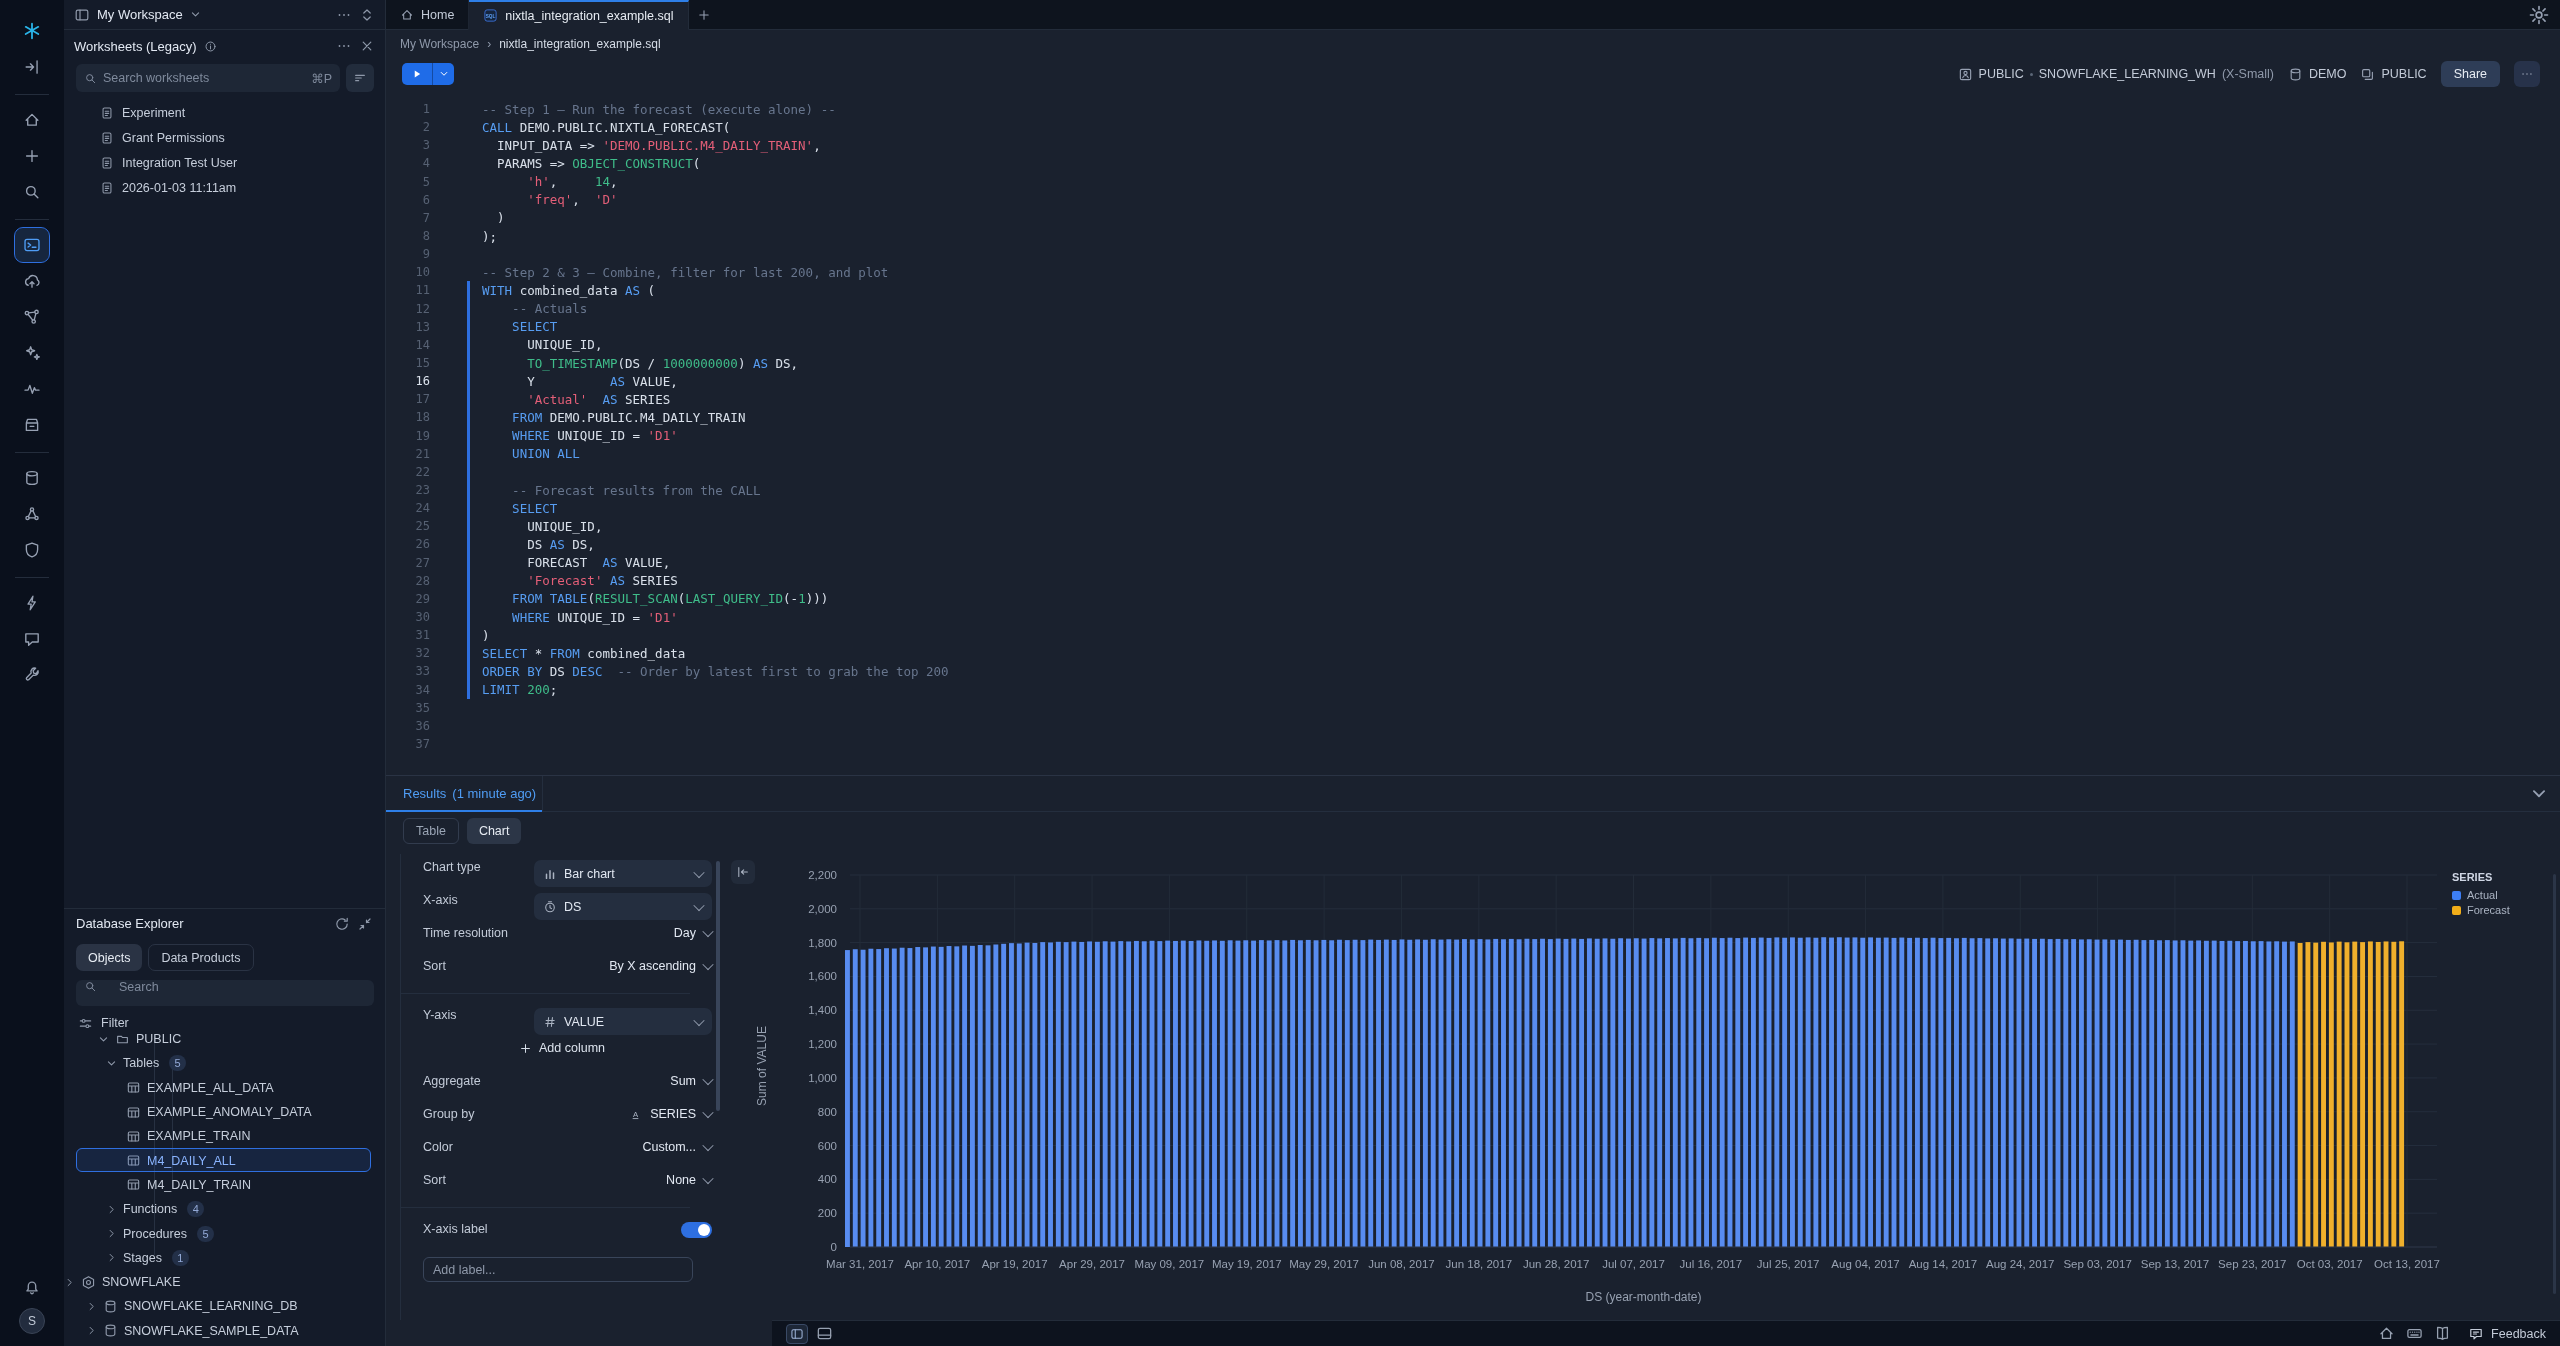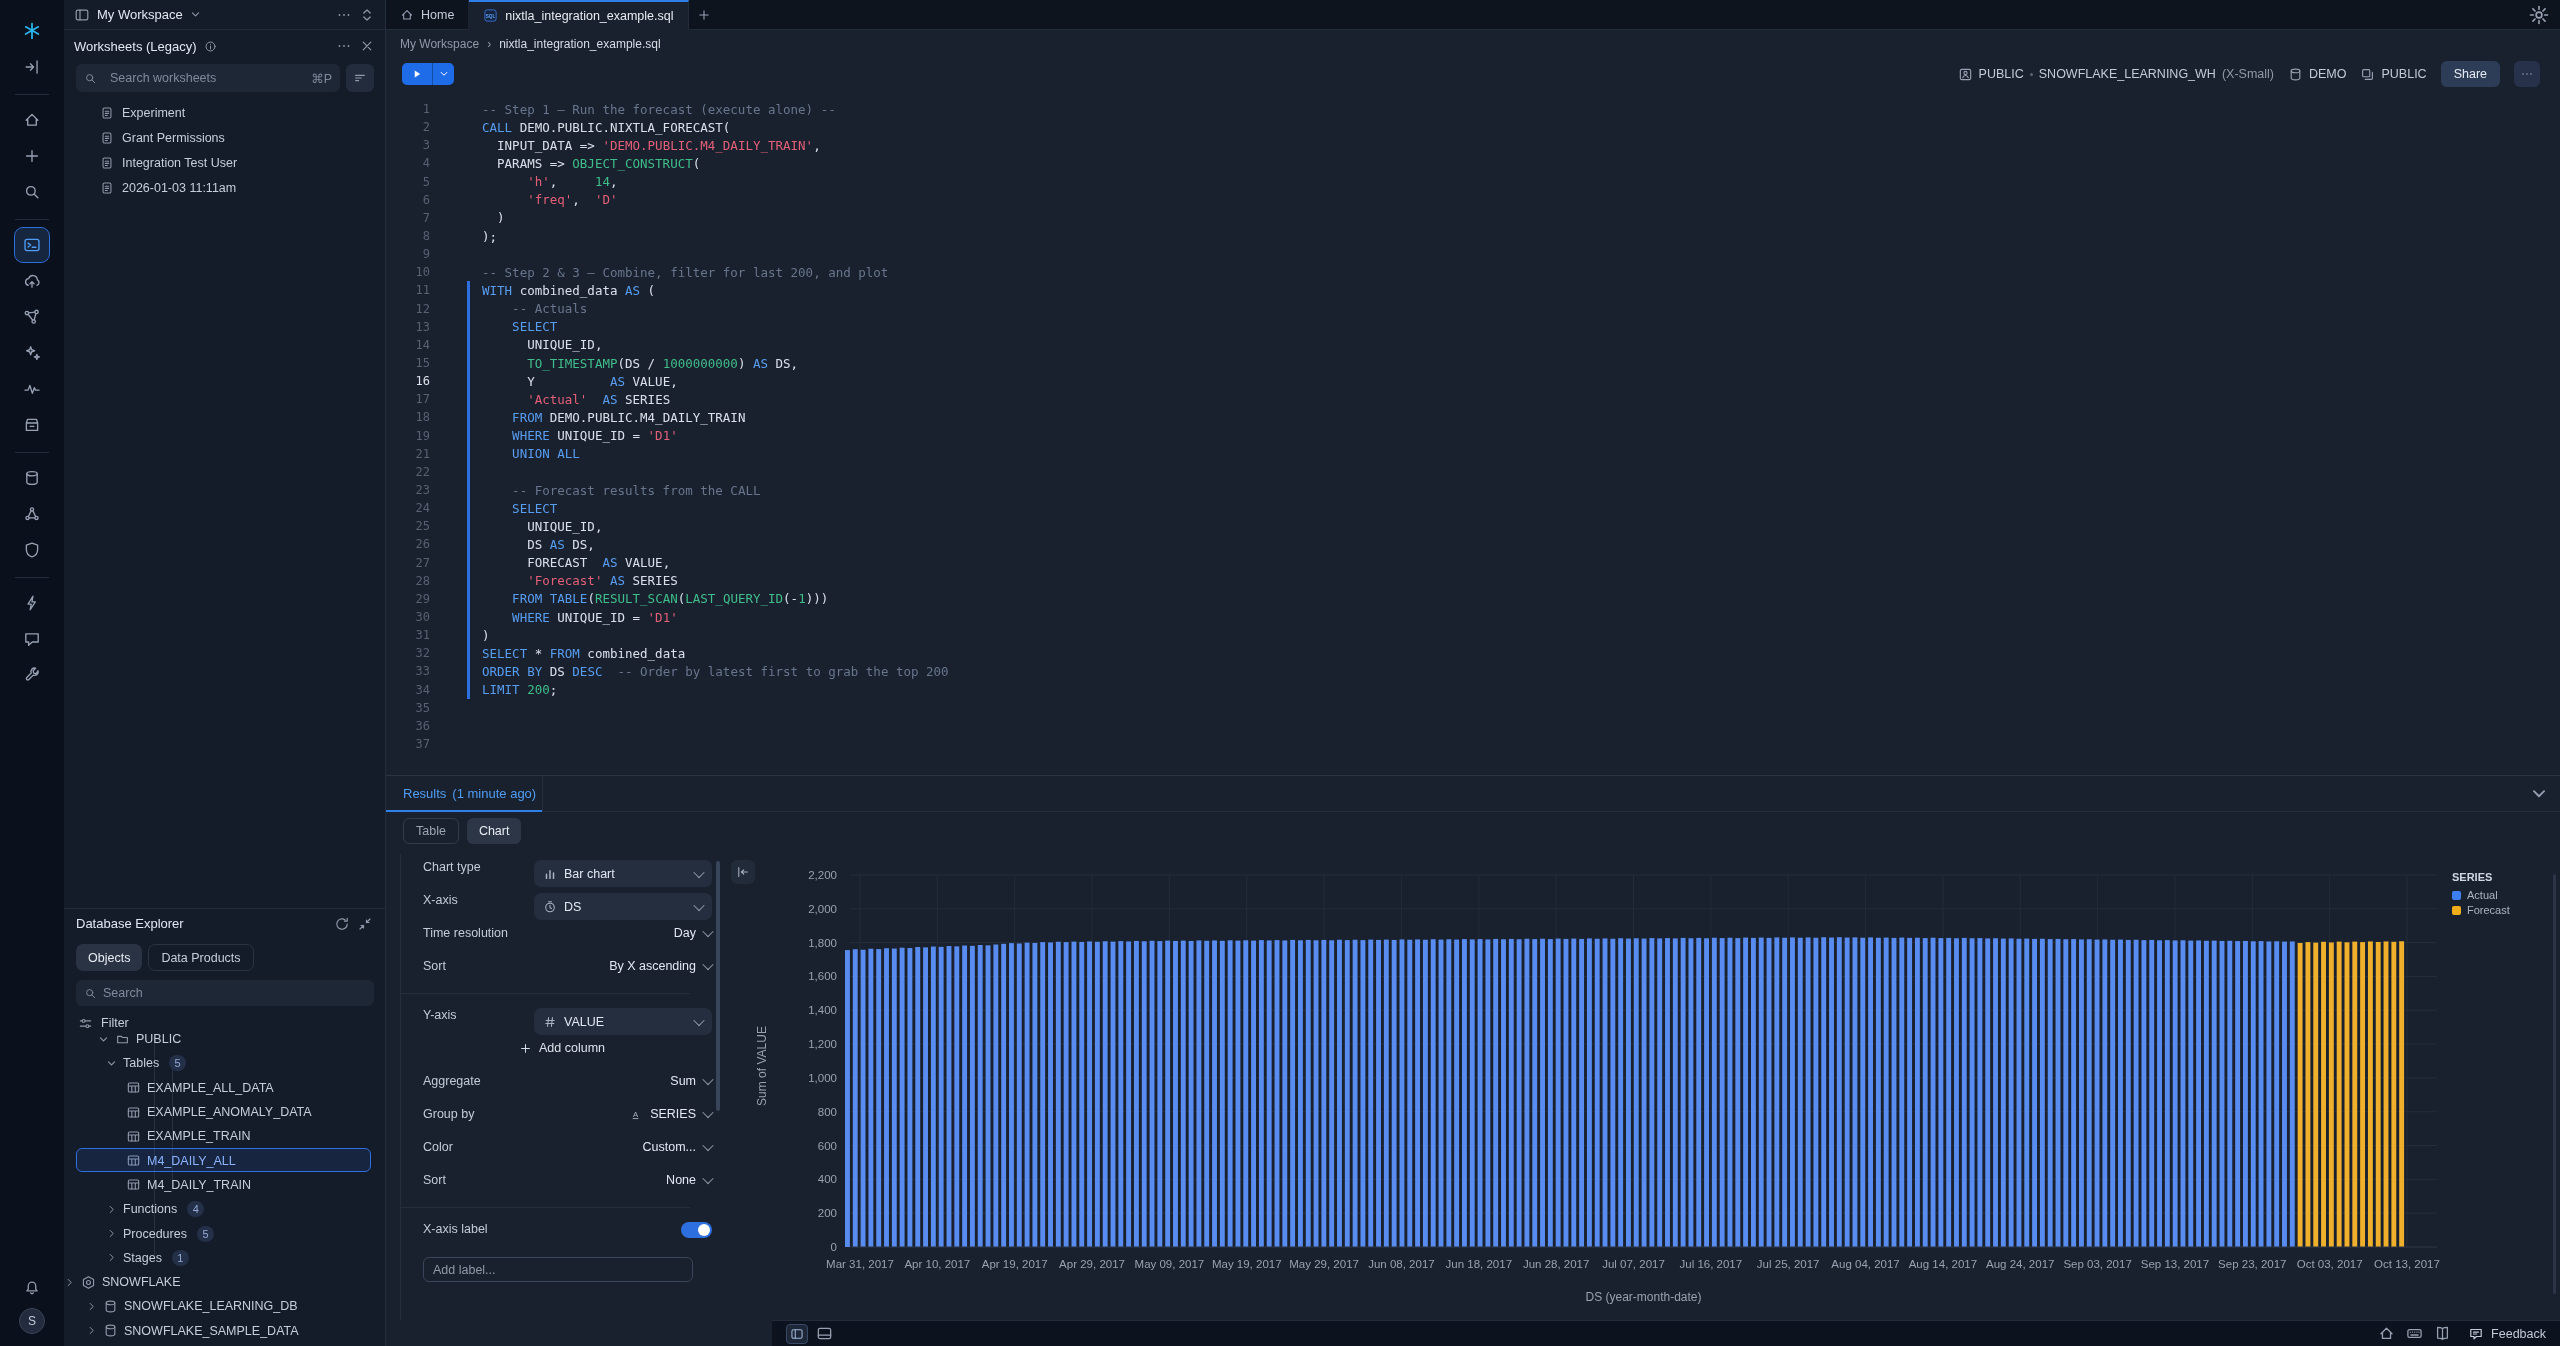--- a/index.html
+++ b/index.html
@@ -23,36 +23,36 @@
 
   
   .sidebar{position:absolute;left:64px;top:0;width:322px;height:100%;background:#141b29;border-right:1px solid #232c3a}
   .ws-header{position:absolute;left:0;top:0;width:100%;height:30px;display:flex;align-items:center;padding:0 10px;border-bottom:1px solid #232c3a;gap:7px}
   .ws-header .t{font-size:13px;color:#e2e8f2}
   .hdr-sp{flex:1}
   .mini{width:16px;height:16px;color:#8f99aa}
   .sec-header{position:absolute;left:0;top:32px;width:100%;height:28px;display:flex;align-items:center;padding:0 10px;gap:7px}
   .sec-header .t{font-size:13px;color:#e2e8f2}
   .search-row{position:absolute;left:12px;top:64px;width:298px;height:28px;display:flex;gap:6px}
-  .search-box{flex:1;height:28px;background:#1e2736;border-radius:6px;display:flex;align-items:center;padding:0 8px;gap:13px;color:#7f8a9c;font-size:12.5px}
+  .search-box{flex:1;height:28px;background:#1e2736;border-radius:6px;display:flex;align-items:center;padding:0 8px;gap:6px;color:#7f8a9c;font-size:12.5px}
   .search-box .ph{flex:1}
   .sq-btn{width:28px;height:28px;background:#222c3c;border-radius:6px;display:flex;align-items:center;justify-content:center;color:#8f99aa}
   .ws-list{position:absolute;left:0;top:100px;width:100%}
   .ws-item{height:25px;display:flex;align-items:center;padding-left:36px;gap:8px;color:#c6cedb;font-size:12.5px}
   .ws-item .icon{width:14px;height:14px;color:#8f99aa}
 
   .dbx-header{position:absolute;left:0;top:908px;width:100%;height:30px;display:flex;align-items:center;
               padding:0 12px;gap:7px;border-top:1px solid #232c3a}
   .dbx-header .t{font-size:13px;color:#e2e8f2}
   .dbx-tabs{position:absolute;left:12px;top:944px;display:flex;gap:6px}
   .pill{height:27px;padding:0 12px;border-radius:7px;display:flex;align-items:center;font-size:12.5px;color:#c6cedb}
   .pill.on{background:#2a3344;color:#e7ecf3}
   .pill.off{border:1px solid #2a3344}
   .dbx-search{position:absolute;left:12px;top:980px;width:298px;height:26px;background:#1e2736;border-radius:6px;
-              display:flex;align-items:center;padding:0 8px;gap:6px;color:#7f8a9c;font-size:12.5px}
+              display:flex;padding:0 8px;gap:22px;color:#7f8a9c;font-size:12.5px}
   .filter-row{position:absolute;left:14px;top:1012px;height:22px;display:flex;align-items:center;gap:8px;color:#c6cedb;font-size:12.5px}
   .filter-row .icon{width:15px;height:15px;color:#8f99aa}
   .tree{position:absolute;left:0;top:1027px;width:100%;bottom:0;overflow:hidden}
   .trow{height:24.3px;display:flex;align-items:center;gap:6px;color:#c6cedb;font-size:12.5px;position:relative}
   .trow .chev{width:12px;height:12px;color:#8f99aa;flex:none}
   .trow .ti{width:15px;height:15px;color:#8f99aa;flex:none}
   .trow.sel .lbl{color:#8ab4ff}
   .selbox{position:absolute;left:12px;right:14px;top:0;height:24px;border:1px solid #2f6fe0;border-radius:6px;background:rgba(47,111,224,.13)}
   .badge{min-width:17px;height:16px;border-radius:9px;background:#233048;color:#93a9d6;font-size:11px;
          display:flex;align-items:center;justify-content:center;padding:0 5px;margin-left:4px}

